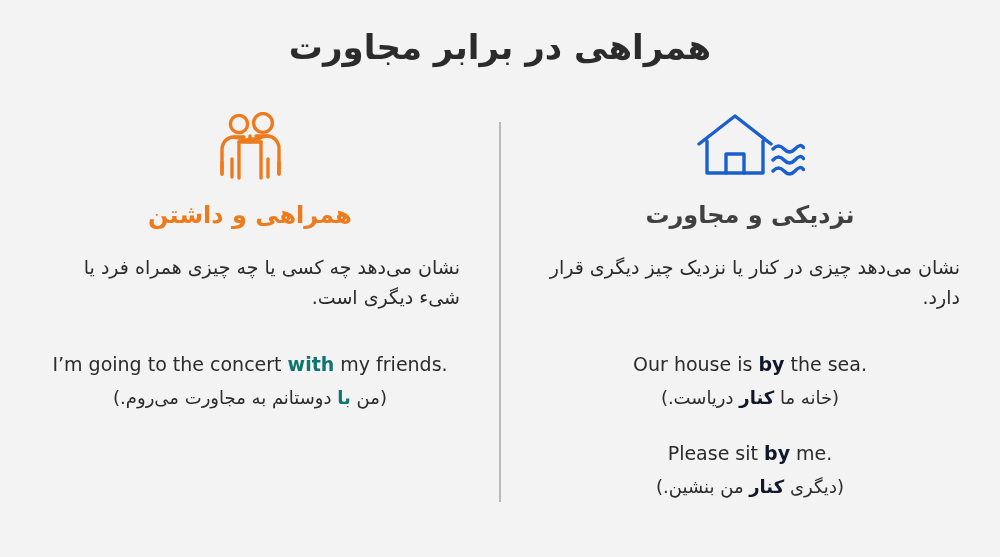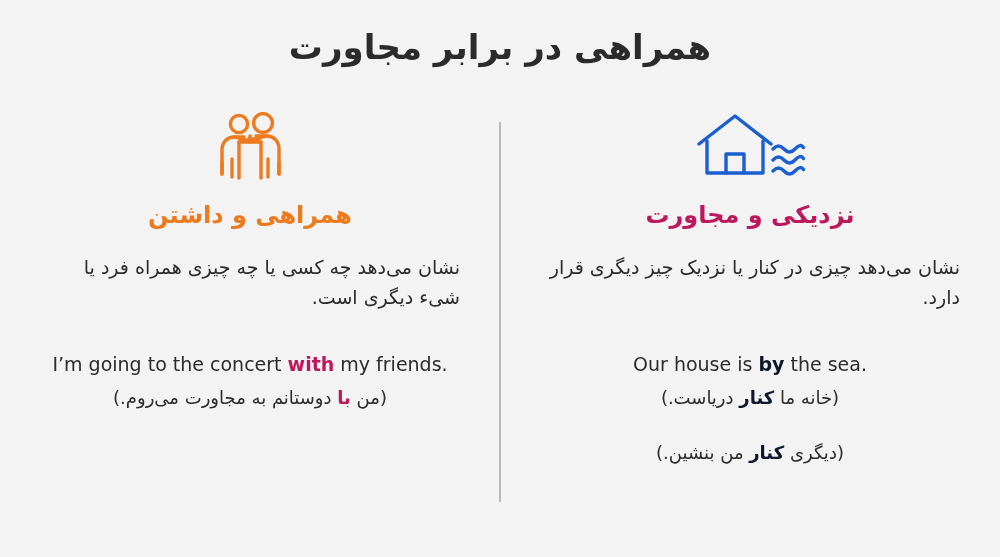--- a/index.html
+++ b/index.html
@@ -78,21 +78,21 @@
   
   .col-heading {
     font-size: 24px;
     font-weight: bold;
     direction: rtl;
     text-align: center;
     margin-top: 6px;
     line-height: 1.3;
   }
   .col-heading.orange { color: #ee7a1e; }
-  .col-heading.blue   { color: #be185d; }
+  .col-heading.blue   { color: #404040; }
 
   
   .col-def {
     margin-top: 14px;
     font-size: 19px;
     color: #2b2b2b;
     direction: rtl;
     text-align: right;
     line-height: 1.55;
     max-width: 420px;
@@ -117,21 +117,21 @@
     text-align: center;
   }
   .ex-fa {
     direction: rtl;
     font-size: 18px;
     color: #2b2b2b;
     line-height: 1.55;
     margin-top: 5px;
     text-align: center;
   }
-  .kw-orange { color: #be185d; font-weight: bold; }
+  .kw-orange { color: #0f766e; font-weight: bold; }
   .kw-blue   { color: #0f172a; font-weight: bold; }
 </style>
 </head>
 <body>
 
 <div class="page">
 
   <div class="title">همراهی در برابر مجاورت</div>
 
   <div class="divider"></div>
@@ -192,20 +192,21 @@
       <div class="col-def">نشان می‌دهد چیزی در کنار یا نزدیک چیز دیگری قرار دارد.</div>
 
       <div class="examples">
 
         <div class="example">
           <div class="ex-en"><span>Our house is </span><span class="kw-blue">by</span><span> the sea.</span></div>
           <div class="ex-fa"><span>(خانه ما </span><span class="kw-blue">کنار</span><span> دریاست.)</span></div>
         </div>
 
         <div class="example">
+          <div class="ex-en"><span>Please sit </span><span class="kw-blue">by</span><span> me.</span></div>
           <div class="ex-fa"><span>(دیگری </span><span class="kw-blue">کنار</span><span> من بنشین.)</span></div>
         </div>
 
       </div>
     </div>
 
   </div>
 </div>
 
 </body></html>

